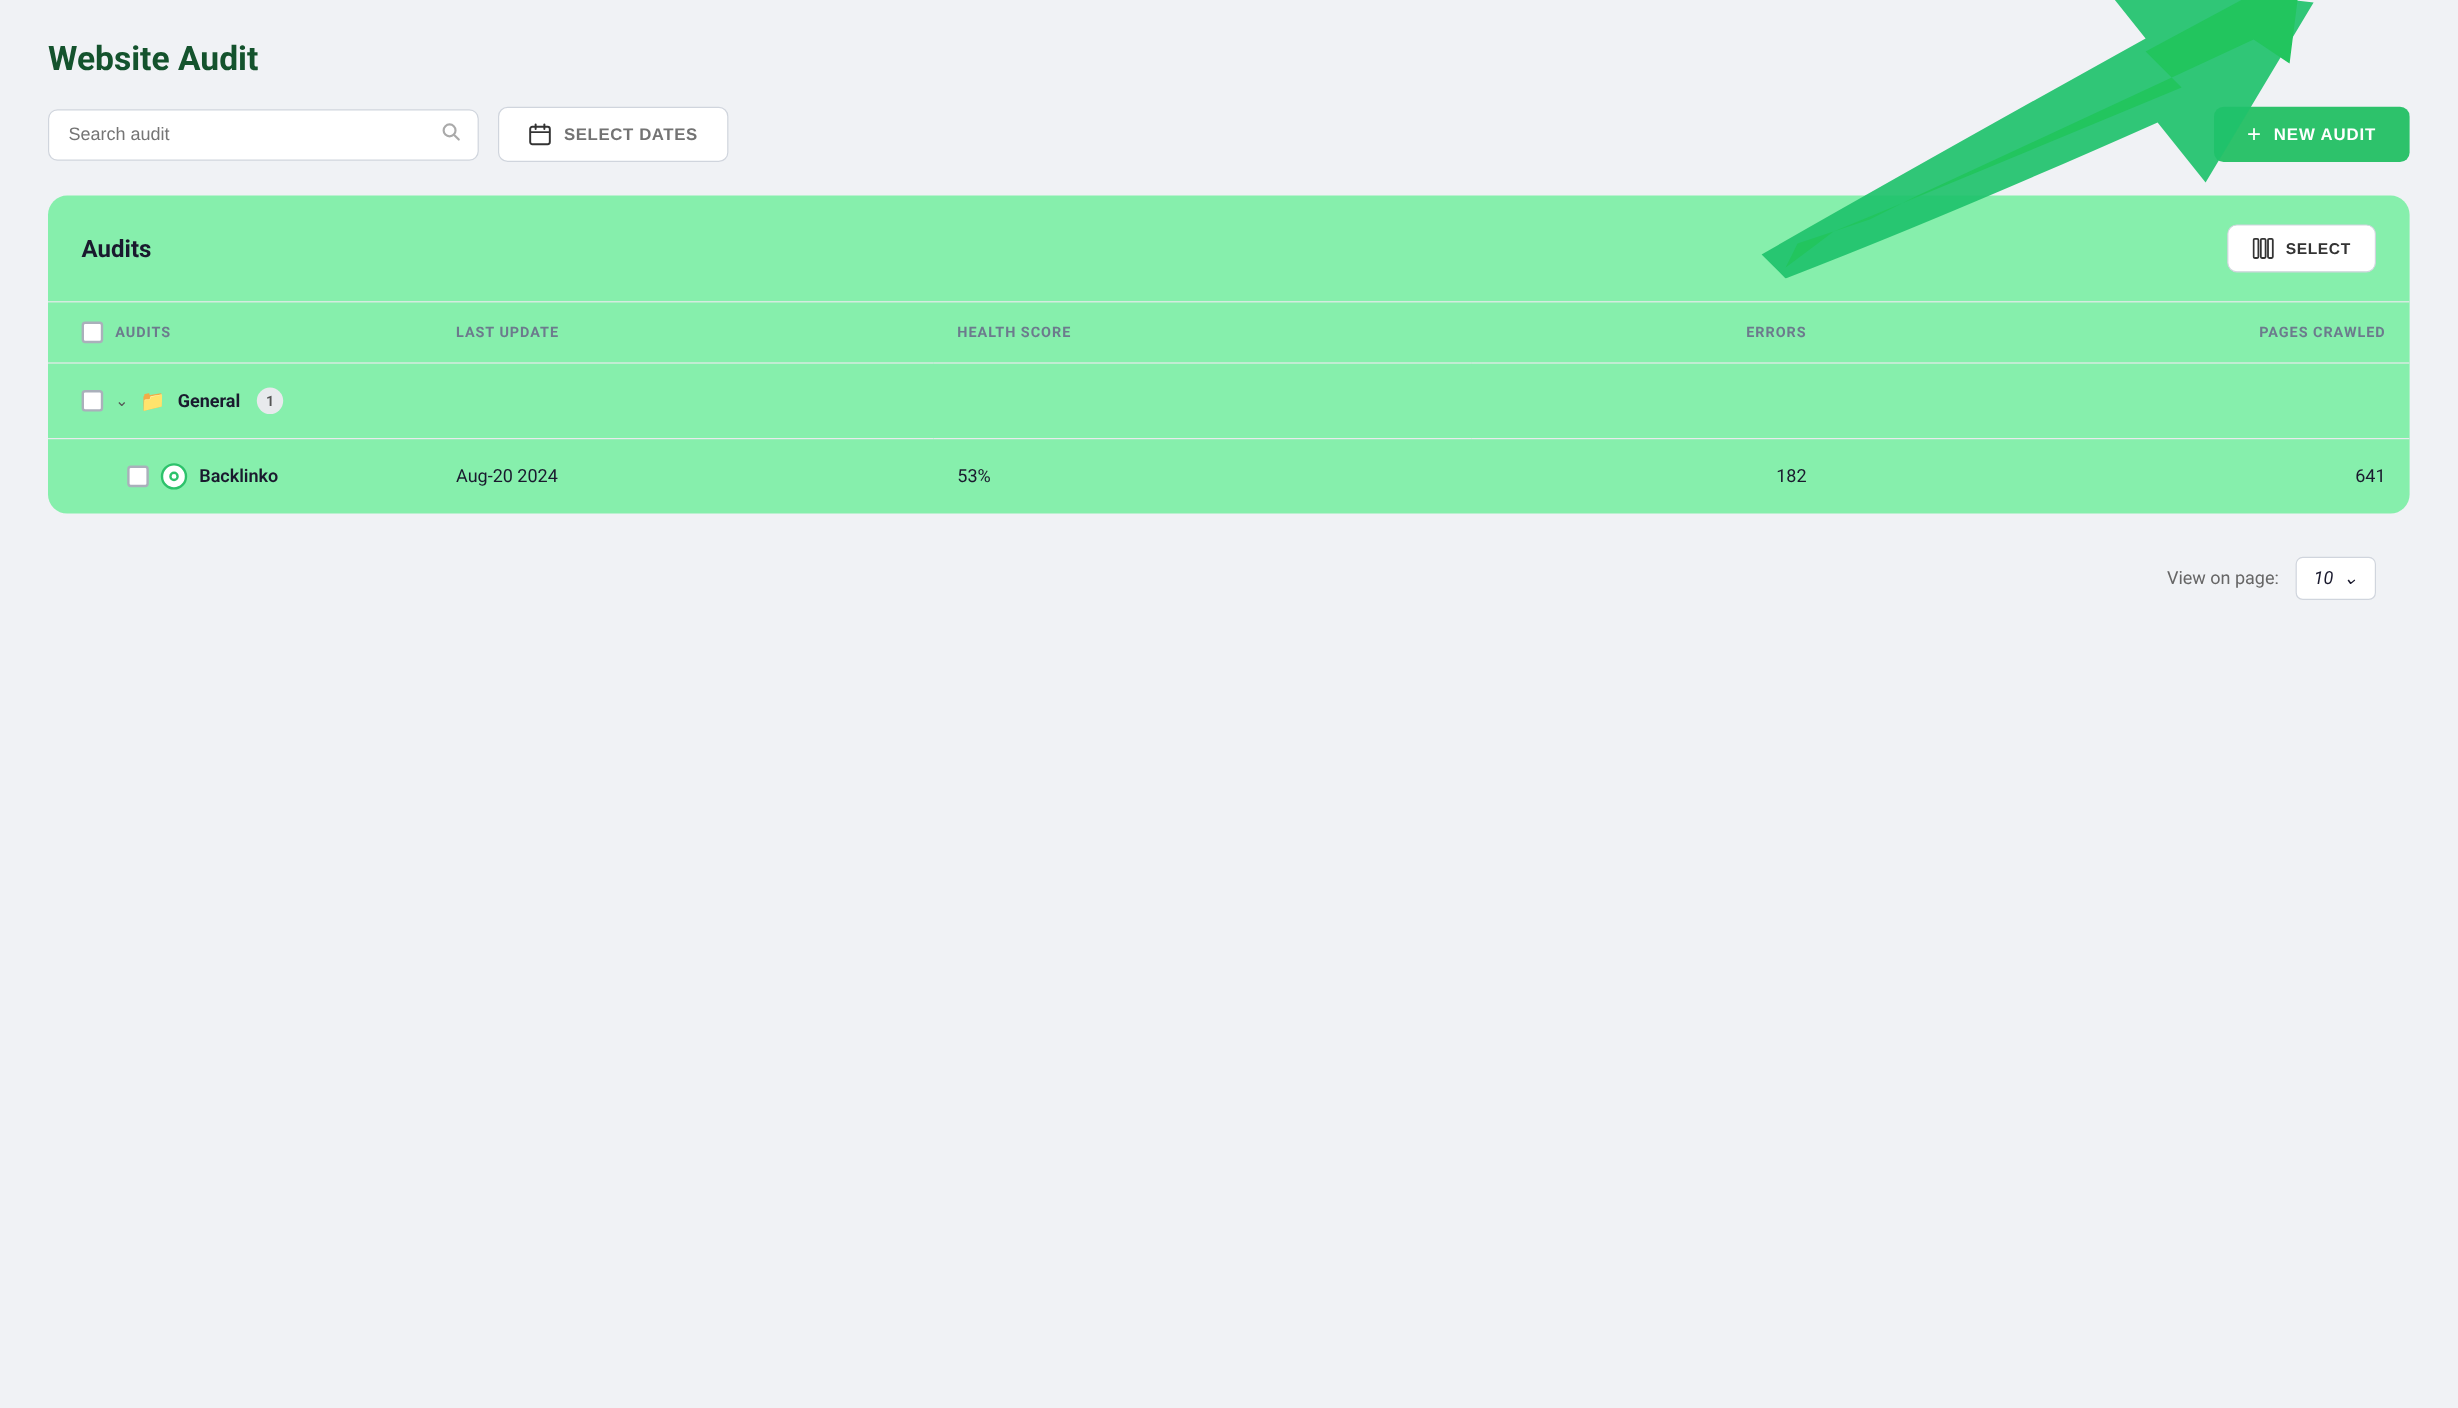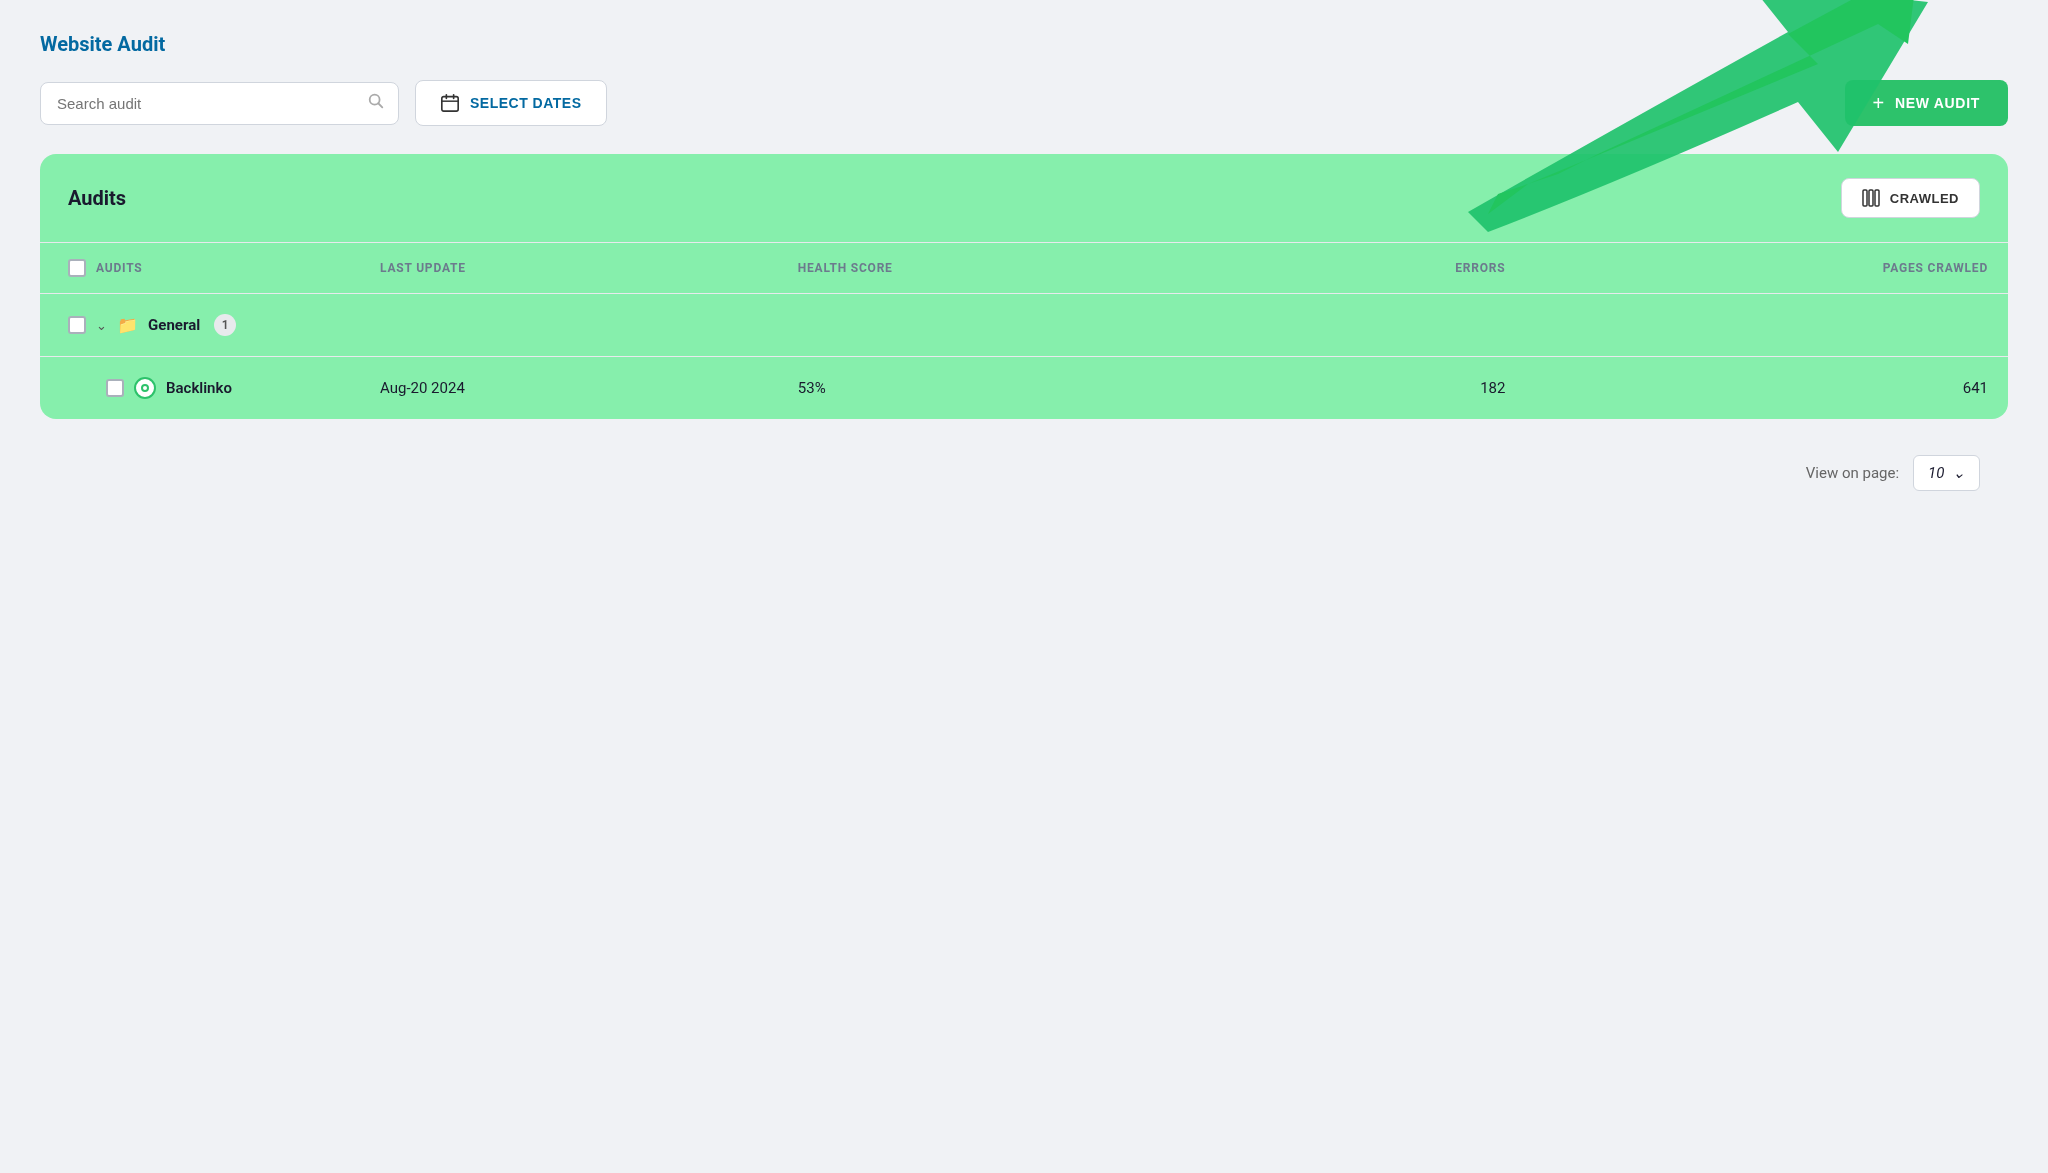--- a/index.html
+++ b/index.html
@@ -5,23 +5,23 @@
     * { box-sizing: border-box; margin: 0; padding: 0; }
 
     body {
       font-family: -apple-system, BlinkMacSystemFont, 'Segoe UI', Roboto, sans-serif;
       background: #f0f2f5;
       min-height: 100vh;
       padding: 32px 40px;
     }
 
     .page-title {
-      font-size: 20px;
-      font-weight: 700;
-      color: #0369a1;
+      font-size: 28px;
+      font-weight: 700;
+      color: #14532d;
       margin-bottom: 24px;
     }
 
     .toolbar {
       display: flex;
       align-items: center;
       gap: 16px;
       margin-bottom: 28px;
     }
 
@@ -53,21 +53,21 @@
     .date-btn {
       display: flex;
       align-items: center;
       gap: 10px;
       padding: 12px 24px;
       border: 1.5px solid #d0d5dd;
       border-radius: 8px;
       background: #fff;
       font-size: 14px;
       font-weight: 600;
-      color: #0369a1;
+      color: #737373;
       cursor: pointer;
       letter-spacing: 0.5px;
     }
 
     .date-btn svg {
       width: 20px;
       height: 20px;
     }
 
     .new-audit-btn {
@@ -354,21 +354,21 @@
 
   <div class="audits-card">
     <div class="audits-header">
       <span class="audits-title">Audits</span>
       <button class="columns-btn">
         <svg viewBox="0 0 18 18" fill="none" width="18" height="18">
           <rect x="1" y="1" width="4" height="16" rx="1" stroke="#333" stroke-width="1.5"></rect>
           <rect x="7" y="1" width="4" height="16" rx="1" stroke="#333" stroke-width="1.5"></rect>
           <rect x="13" y="1" width="4" height="16" rx="1" stroke="#333" stroke-width="1.5"></rect>
         </svg>
-        <span>CRAWLED</span>
+        <span>SELECT</span>
       </button>
     </div>
 
     <div class="table-wrapper">
       <table>
         <thead>
           <tr>
             <th>
               <div class="row-label">
                 <div class="checkbox"></div>

